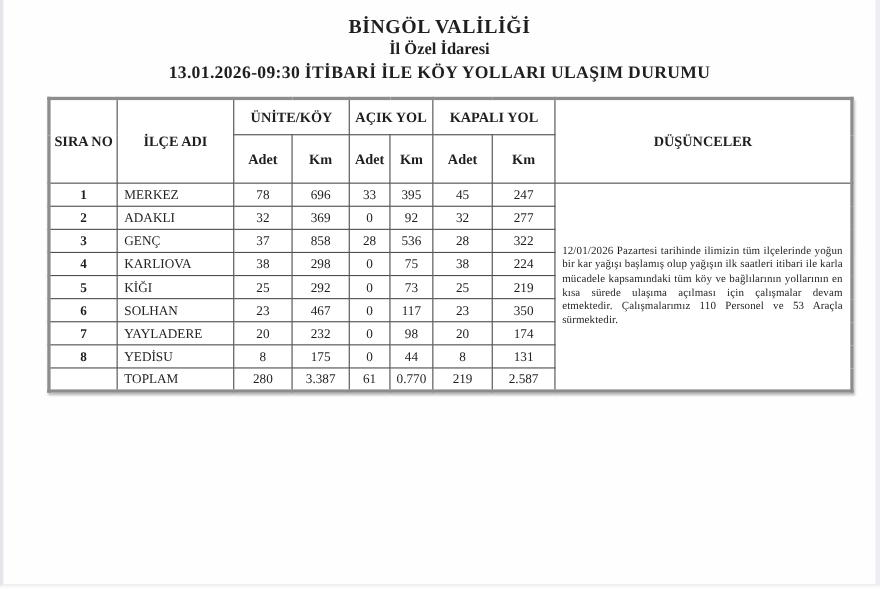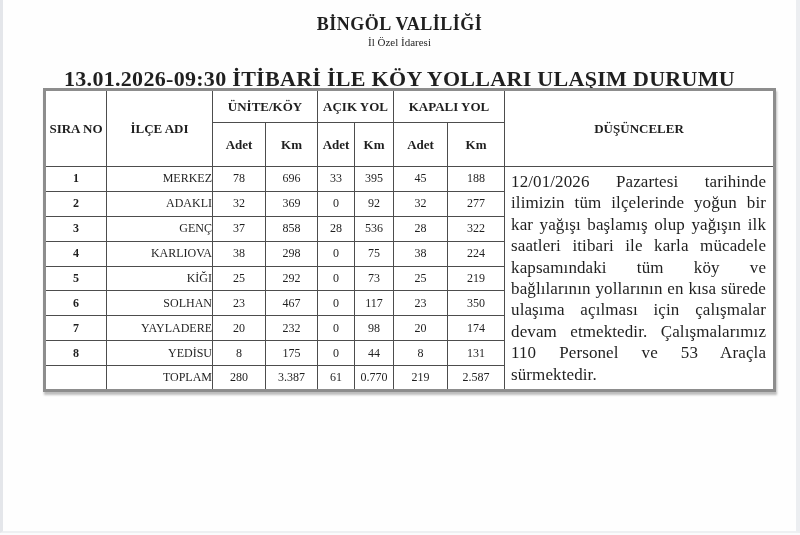--- a/index.html
+++ b/index.html
@@ -24,27 +24,27 @@
     padding-top: 13px;
     text-align: center;
     line-height: 1.25;
   }
   .title-main {
     font-size: 18px;
     font-weight: bold;
     letter-spacing: 0.5px;
   }
   .title-sub {
-    font-size: 11px;
-    font-weight: normal;
+    font-size: 15px;
+    font-weight: bold;
   }
   .title-report {
-    font-size: 22px;
-    font-weight: bold;
-    margin-top: 16px;
+    font-size: 16px;
+    font-weight: bold;
+    margin-top: 3px;
     letter-spacing: 0.3px;
   }
   table.road-table {
     position: absolute;
     left: 40px;
     top: 88px;
     width: 730px;
     border-collapse: collapse;
     table-layout: fixed;
     background: #fff;
@@ -60,28 +60,28 @@
     white-space: nowrap;
   }
   .road-table thead th {
     font-weight: bold;
     font-size: 13px;
   }
   .road-table thead tr.group-row th { height: 33px; }
   .road-table thead tr.sub-row th { height: 44px; }
   .road-table tbody td { height: 21px; }
   td.cell-sira { font-weight: bold; }
-  td.cell-ilce { text-align: right; padding-left: 6px; }
+  td.cell-ilce { text-align: left; padding-left: 6px; }
   td.bold { font-weight: normal; }
   td.cell-remarks {
     text-align: justify;
     white-space: normal;
     vertical-align: middle;
     padding: 4px 7px 4px 6px;
-    font-size: 17px;
+    font-size: 10px;
     line-height: 1.26;
     letter-spacing: 0.1px;
   }
 </style>
 </head>
 <body>
 
 <div class="page">
 
   <div class="title-block">
@@ -122,21 +122,21 @@
     </thead>
     <tbody id="table-body">
         <tr>
           <td class="cell-sira">1</td>
           <td class="cell-ilce">MERKEZ</td>
           <td>78</td>
           <td>696</td>
           <td>33</td>
           <td>395</td>
           <td>45</td>
-          <td>188</td>
+          <td>247</td>
           <td class="cell-remarks" rowspan="9">12/01/2026 Pazartesi tarihinde ilimizin tüm ilçelerinde yoğun bir kar yağışı başlamış olup yağışın ilk saatleri itibari ile karla mücadele kapsamındaki tüm köy ve bağlılarının yollarının en kısa sürede ulaşıma açılması için çalışmalar devam etmektedir. Çalışmalarımız 110 Personel ve 53 Araçla sürmektedir.</td>
         </tr>
         <tr>
           <td class="cell-sira">2</td>
           <td class="cell-ilce">ADAKLI</td>
           <td>32</td>
           <td>369</td>
           <td>0</td>
           <td>92</td>
           <td>32</td>

